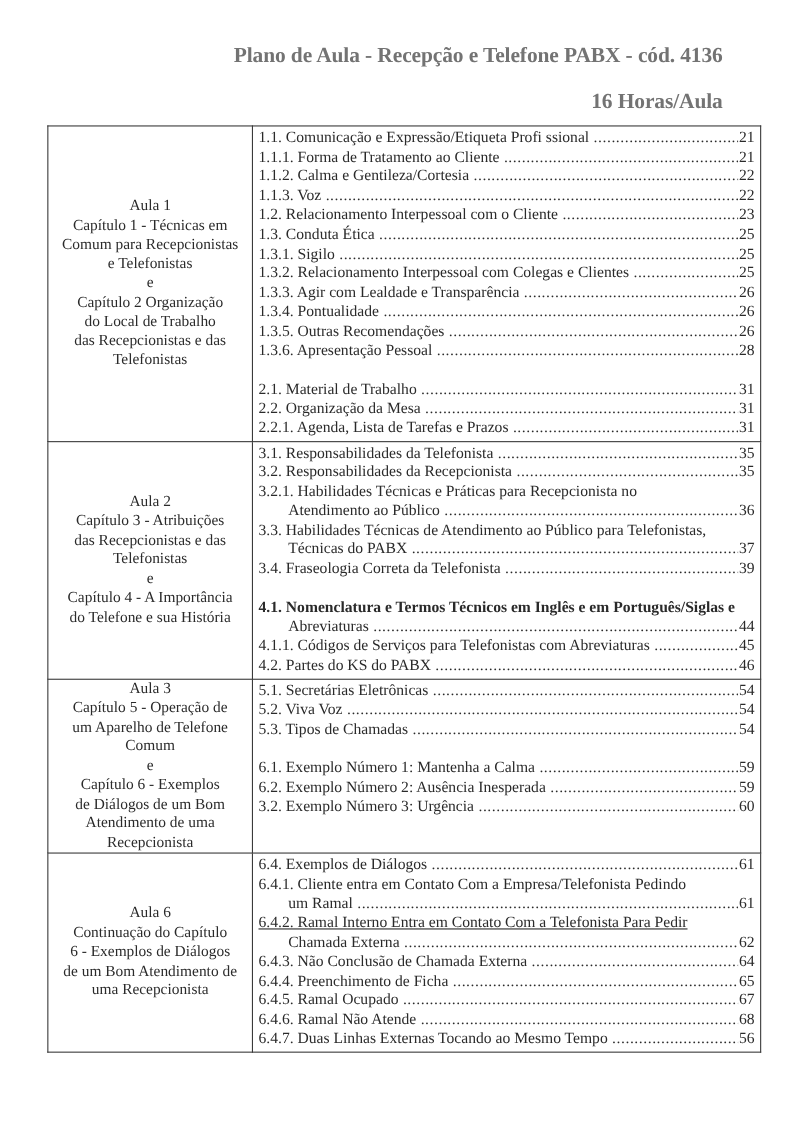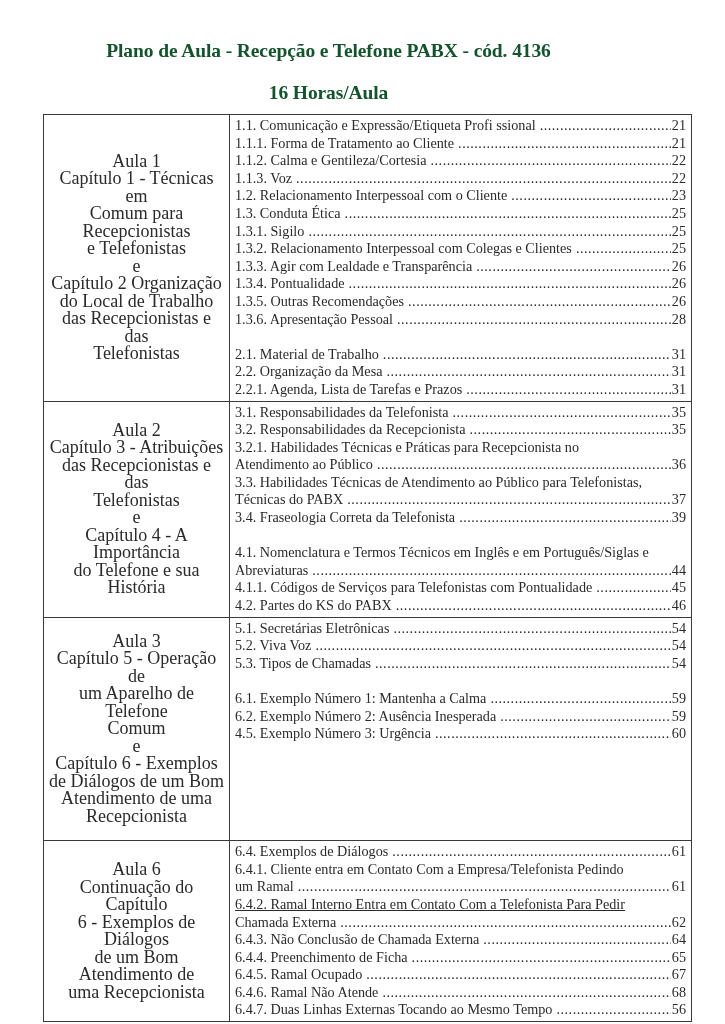--- a/index.html
+++ b/index.html
@@ -1,49 +1,49 @@
 <!DOCTYPE html>
 <html><head>
   <meta charset="utf-8">
   <style>
     html, body { margin: 0; padding: 0; background: #ffffff; }
     body {
       width: 725px; height: 1024px; position: relative; overflow: hidden;
       font-family: "Liberation Serif", "DejaVu Serif", serif; color: #2a2a2a;
     }
     .title {
-      position: absolute; left: 0; width: 657px; text-align: center;
-      font-weight: bold; font-size: 19.5px; color: #14532d; letter-spacing: -0.1px;
+      position: absolute; left: 0; width: 657px; text-align: right;
+      font-weight: bold; font-size: 19.5px; color: #737373; letter-spacing: -0.1px;
     }
     #t1 { top: 40px; }
     #t2 { top: 82px; }
     table.plan {
       position: absolute; left: 43px; top: 114px; width: 649px;
       border-collapse: collapse; table-layout: fixed;
     }
     table.plan td {
       border: 1.5px solid #3a3a3a; padding: 0; vertical-align: top;
     }
     td.left {
       width: 177px; text-align: center; vertical-align: middle !important;
-      font-size: 18px; line-height: 17.5px; padding: 15px 4px !important;
+      font-size: 14px; line-height: 17.5px; padding: 0 4px !important;
     }
     td.right { padding: 2px 5px 2px 5px !important; }
     .entry {
       font-size: 14.2px; line-height: 17.6px; display: flex; align-items: flex-start;
       white-space: nowrap;
     }
     .entry .txt { flex: 0 0 auto; }
     .entry .dots { flex: 1 1 auto; overflow: hidden; margin: 0 1px 0 4px; letter-spacing: 0.5px; }
     .entry .dots::before {
       content: "....................................................................................................................................................................................................";
     }
     .entry .pg { flex: 0 0 auto; }
     .entry.wrap { display: block; white-space: normal; }
-    .entry.wrap .line2 { display: flex; white-space: nowrap; }
+    .entry.wrap .line2 { display: flex; white-space: nowrap; margin-left: 27px; }
     .gap { height: 17.6px; }
     .left-line { display: block; }
   </style>
 </head>
 <body>
 
 <div class="title" id="t1">Plano de Aula - Recepção e Telefone PABX - cód. 4136</div>
 <div class="title" id="t2">16 Horas/Aula</div>
 
 <table class="plan">
@@ -176,29 +176,29 @@
               <span class="pg">37</span>
             </div>
           </div>
           <div class="entry">
             <span class="txt">3.4. Fraseologia Correta da Telefonista</span>
             <span class="dots"></span>
             <span class="pg">39</span>
           </div>
           <div class="gap"></div>
           <div class="entry wrap">
-            <span class="line1" style="display: block;">4.1. Nomenclatura e Termos Técnicos em Inglês e em Português/Siglas e</span>
+            <span class="line1" style="display: block; font-weight: bold;">4.1. Nomenclatura e Termos Técnicos em Inglês e em Português/Siglas e</span>
             <div class="line2">
               <span class="txt">Abreviaturas</span>
               <span class="dots"></span>
               <span class="pg">44</span>
             </div>
           </div>
           <div class="entry">
-            <span class="txt">4.1.1. Códigos de Serviços para Telefonistas com Pontualidade</span>
+            <span class="txt">4.1.1. Códigos de Serviços para Telefonistas com Abreviaturas</span>
             <span class="dots"></span>
             <span class="pg">45</span>
           </div>
           <div class="entry">
             <span class="txt">4.2. Partes do KS do PABX</span>
             <span class="dots"></span>
             <span class="pg">46</span>
           </div>
         </td>
       </tr>
@@ -235,21 +235,21 @@
             <span class="txt">6.1. Exemplo Número 1: Mantenha a Calma</span>
             <span class="dots"></span>
             <span class="pg">59</span>
           </div>
           <div class="entry">
             <span class="txt">6.2. Exemplo Número 2: Ausência Inesperada</span>
             <span class="dots"></span>
             <span class="pg">59</span>
           </div>
           <div class="entry">
-            <span class="txt">4.5. Exemplo Número 3: Urgência</span>
+            <span class="txt">3.2. Exemplo Número 3: Urgência</span>
             <span class="dots"></span>
             <span class="pg">60</span>
           </div>
         </td>
       </tr>
       <tr>
         <td class="left">
           <span class="left-line">Aula 6</span>
           <span class="left-line">Continuação do Capítulo</span>
           <span class="left-line">6 - Exemplos de Diálogos</span>

